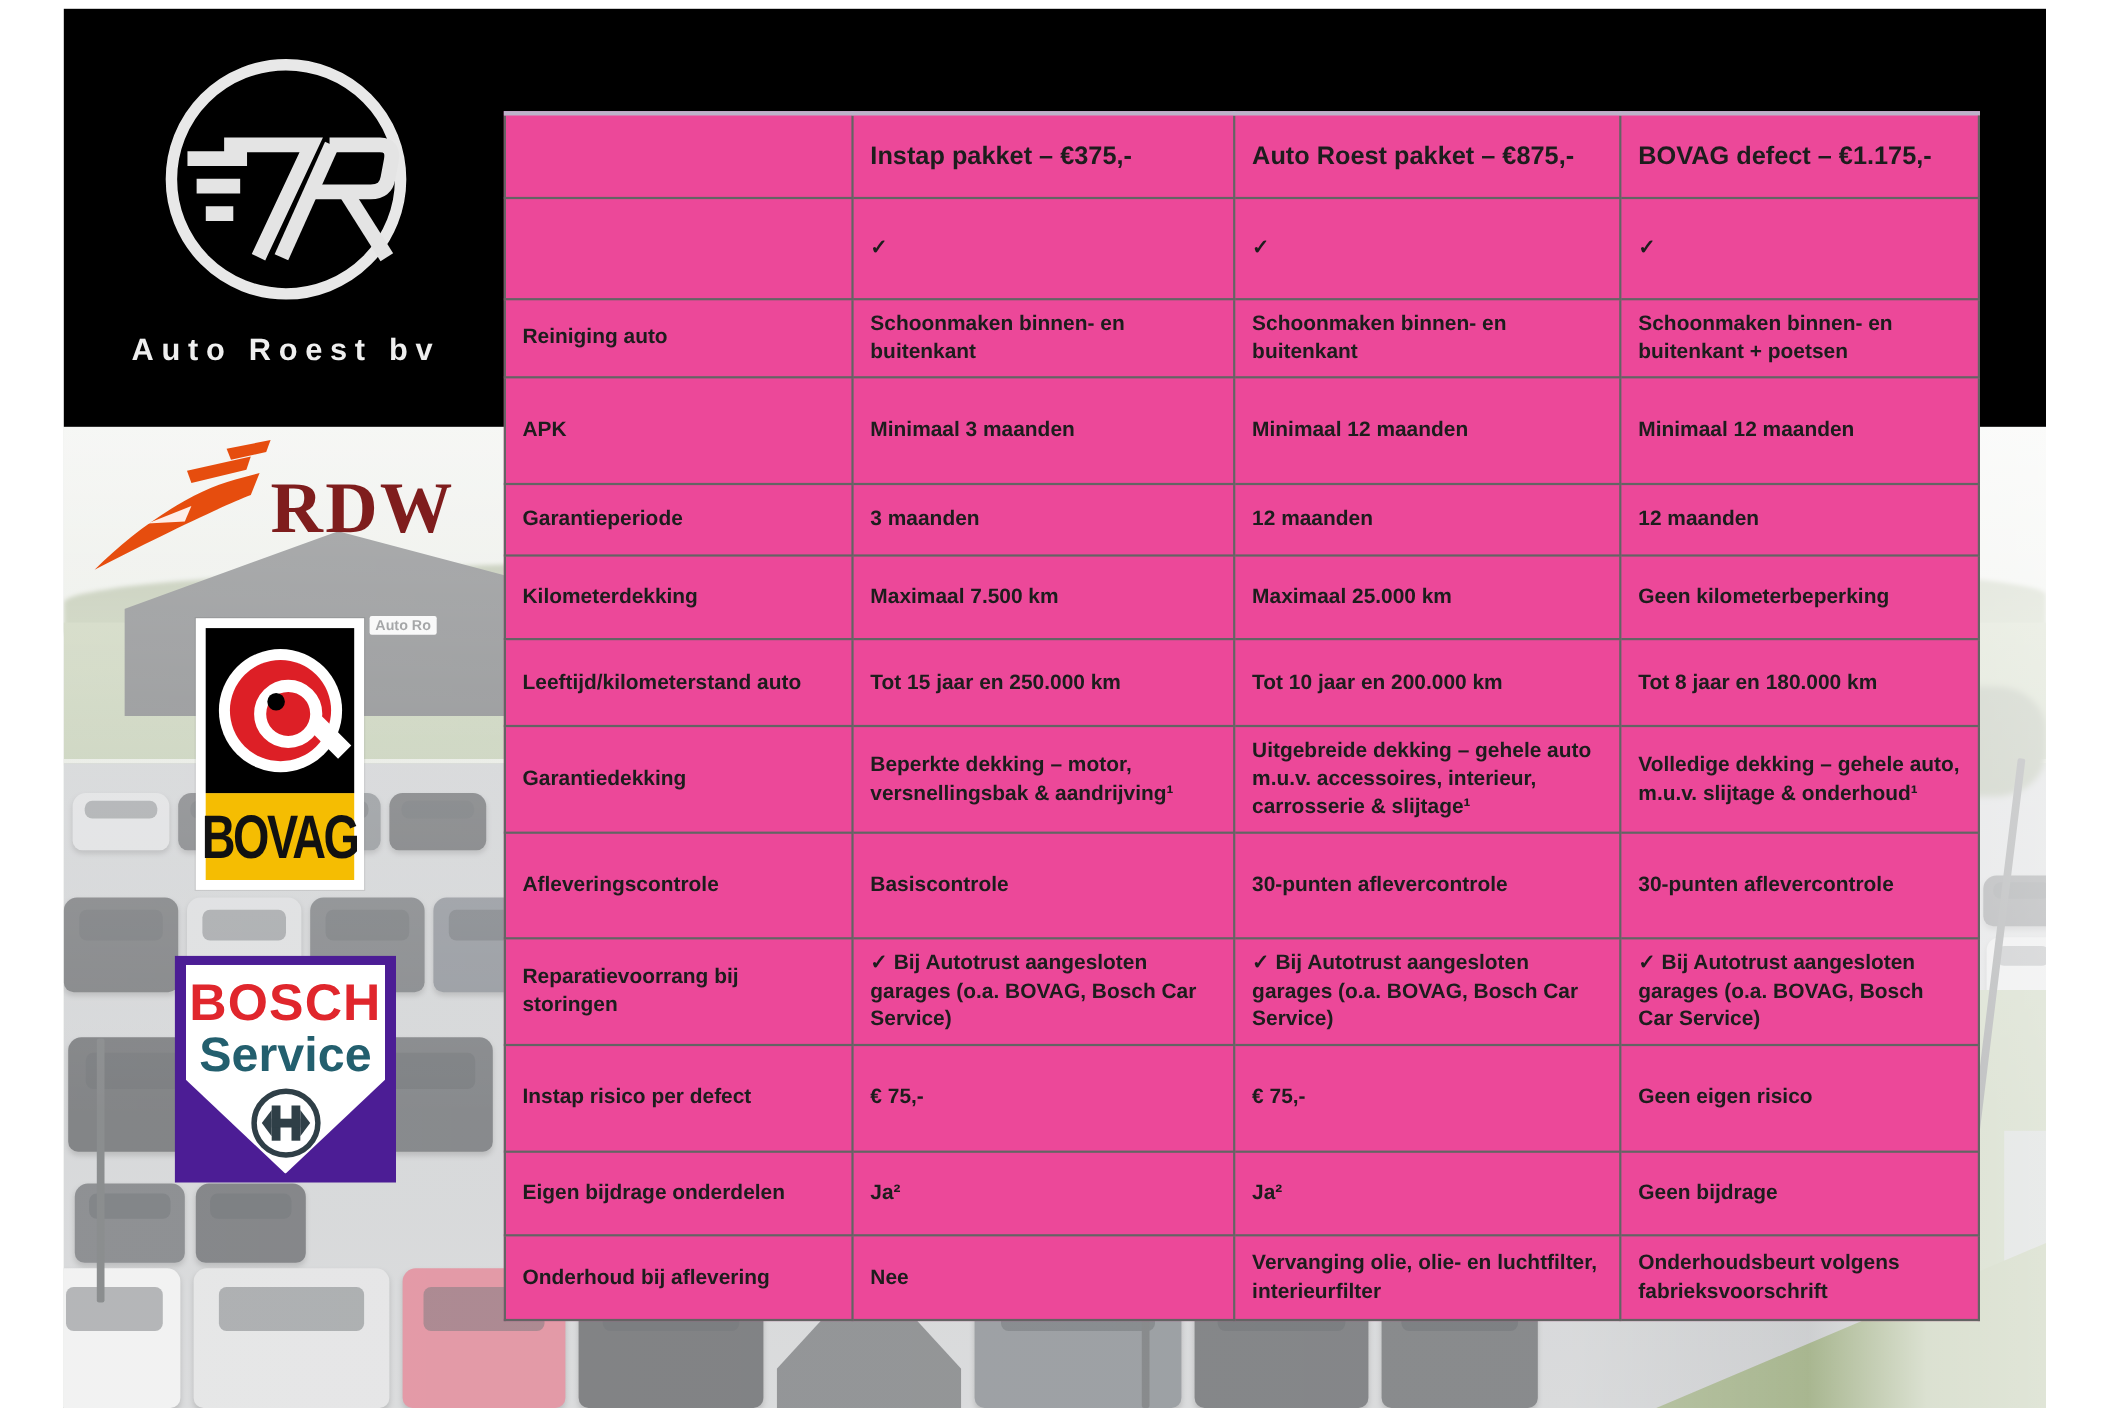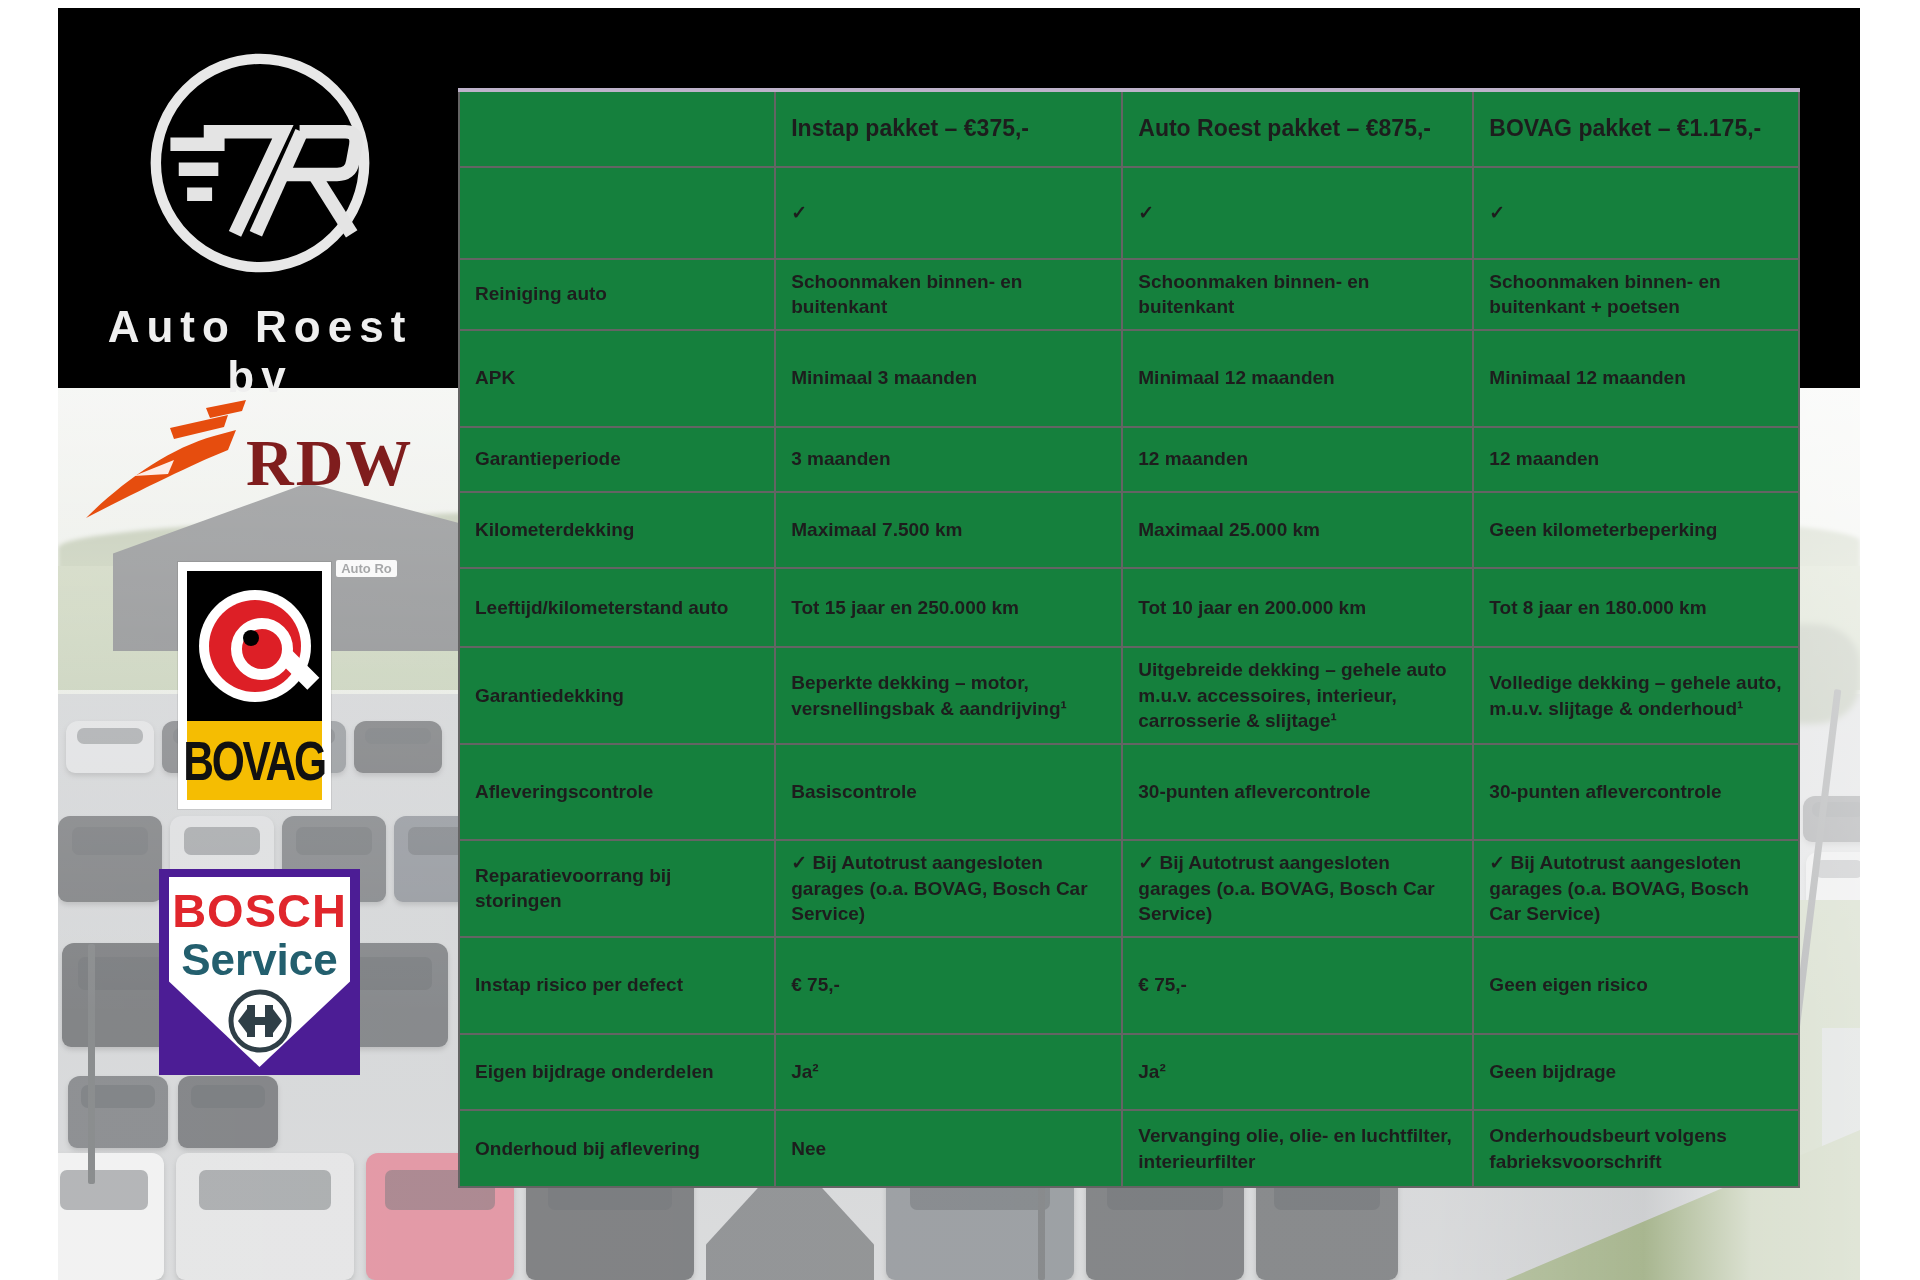--- a/index.html
+++ b/index.html
@@ -3,21 +3,21 @@
 <meta charset="utf-8">
 <style>
   html,body{margin:0;padding:0}
   .stage{position:relative;width:1920px;height:1280px;background:#ffffff;overflow:hidden;
          font-family:"Liberation Sans",sans-serif}
 
   
   .black-band{position:absolute;left:58px;top:8px;width:1802px;height:380px;background:#000;z-index:2}
   .ar-logo{position:absolute;left:95px;top:38px;width:330px;height:340px;z-index:3}
   .ar-mark{display:block;margin:0 auto}
-  .ar-name{margin-top:14px;text-align:center;color:#efefef;font-size:44px;font-weight:bold;letter-spacing:7px}
+  .ar-name{margin-top:14px;text-align:center;color:#efefef;font-size:28px;font-weight:bold;letter-spacing:7px}
 
   
   .photo{position:absolute;left:58px;top:388px;width:1802px;height:892px;overflow:hidden;z-index:1;background:#c9ccc9}
   .sky{position:absolute;left:0;top:0;width:100%;height:190px;background:linear-gradient(#e9ebe6,#dde1d7)}
   .hills{position:absolute;left:0;top:118px;width:100%;height:70px;background:linear-gradient(#8d9a77,#9fae86);border-radius:50% 40% 0 0/60% 50% 0 0;filter:blur(2px)}
   .field{position:absolute;left:0;top:178px;width:100%;height:130px;background:linear-gradient(#a9b78f,#9fb088)}
   .building{position:absolute;left:55px;top:95px;width:360px;height:168px;background:#383b3e;
             clip-path:polygon(0 42%,54% 0,100% 26%,100% 100%,0 100%)}
   .building .sign{position:absolute;left:62%;top:46%;background:#f2f2f2;color:#3a3d40;font-size:13px;font-weight:bold;
             padding:1px 5px;border-radius:2px}
@@ -52,22 +52,22 @@
   .bovag-word{font-size:56px;font-weight:800;color:#111;transform:scaleX(.76);letter-spacing:-3px}
 
   .bosch{position:absolute;left:159px;top:869px;width:201px;height:206px;z-index:4;background:#4c1d95}
   .bosch-shield{position:absolute;left:10px;top:8px;right:10px;bottom:8px;background:#fff;
                 clip-path:polygon(0 0,100% 0,100% 55%,50% 100%,0 55%);
                 display:flex;flex-direction:column;align-items:center}
   .bosch-word{font-size:47px;font-weight:800;color:#e0262c;letter-spacing:1px;margin-top:10px;line-height:1}
   .bosch-service{font-size:44px;font-weight:800;color:#235f6e;line-height:1;margin-top:4px}
 
   
-  table.pkg{position:absolute;left:458px;top:88px;width:1342px;height:1100px;z-index:5;
-            border-collapse:collapse;background:#15803d;table-layout:fixed;
+  table.pkg{position:absolute;left:458px;top:101px;width:1342px;height:1100px;z-index:5;
+            border-collapse:collapse;background:#ec4899;table-layout:fixed;
             border-top:4px solid #bdb2ca;border-left:2px solid #5f5f5f;border-right:2px solid #5f5f5f;border-bottom:2px solid #6e6e6e}
   table.pkg th,table.pkg td{border:2px solid #646464;padding:8px 15px;text-align:left;vertical-align:middle;
             color:#1d1d1d;font-weight:bold;line-height:1.35;word-wrap:break-word}
   table.pkg th{font-size:23px}
   table.pkg td{font-size:19px}
   col.c0{width:23.6%} col.c1{width:25.9%} col.c2{width:26.2%} col.c3{width:24.3%}
   thead tr{height:77px}
   tbody tr:nth-child(1){height:90px}  tbody tr:nth-child(2){height:65px}
   tbody tr:nth-child(3){height:95px}  tbody tr:nth-child(4){height:64px}
   tbody tr:nth-child(5){height:75px}  tbody tr:nth-child(6){height:77px}
@@ -187,21 +187,21 @@
         <col class="c0">
         <col class="c1">
         <col class="c2">
         <col class="c3">
       </colgroup>
     <thead>
         <tr id="head-row">
           <th></th>
           <th>Instap pakket – €375,-</th>
           <th>Auto Roest pakket – €875,-</th>
-          <th>BOVAG pakket – €1.175,-</th>
+          <th>BOVAG defect – €1.175,-</th>
         </tr>
       </thead>
     <tbody id="body-rows">
         <tr>
           <td></td>
           <td>✓</td>
           <td>✓</td>
           <td>✓</td>
         </tr>
         <tr>

